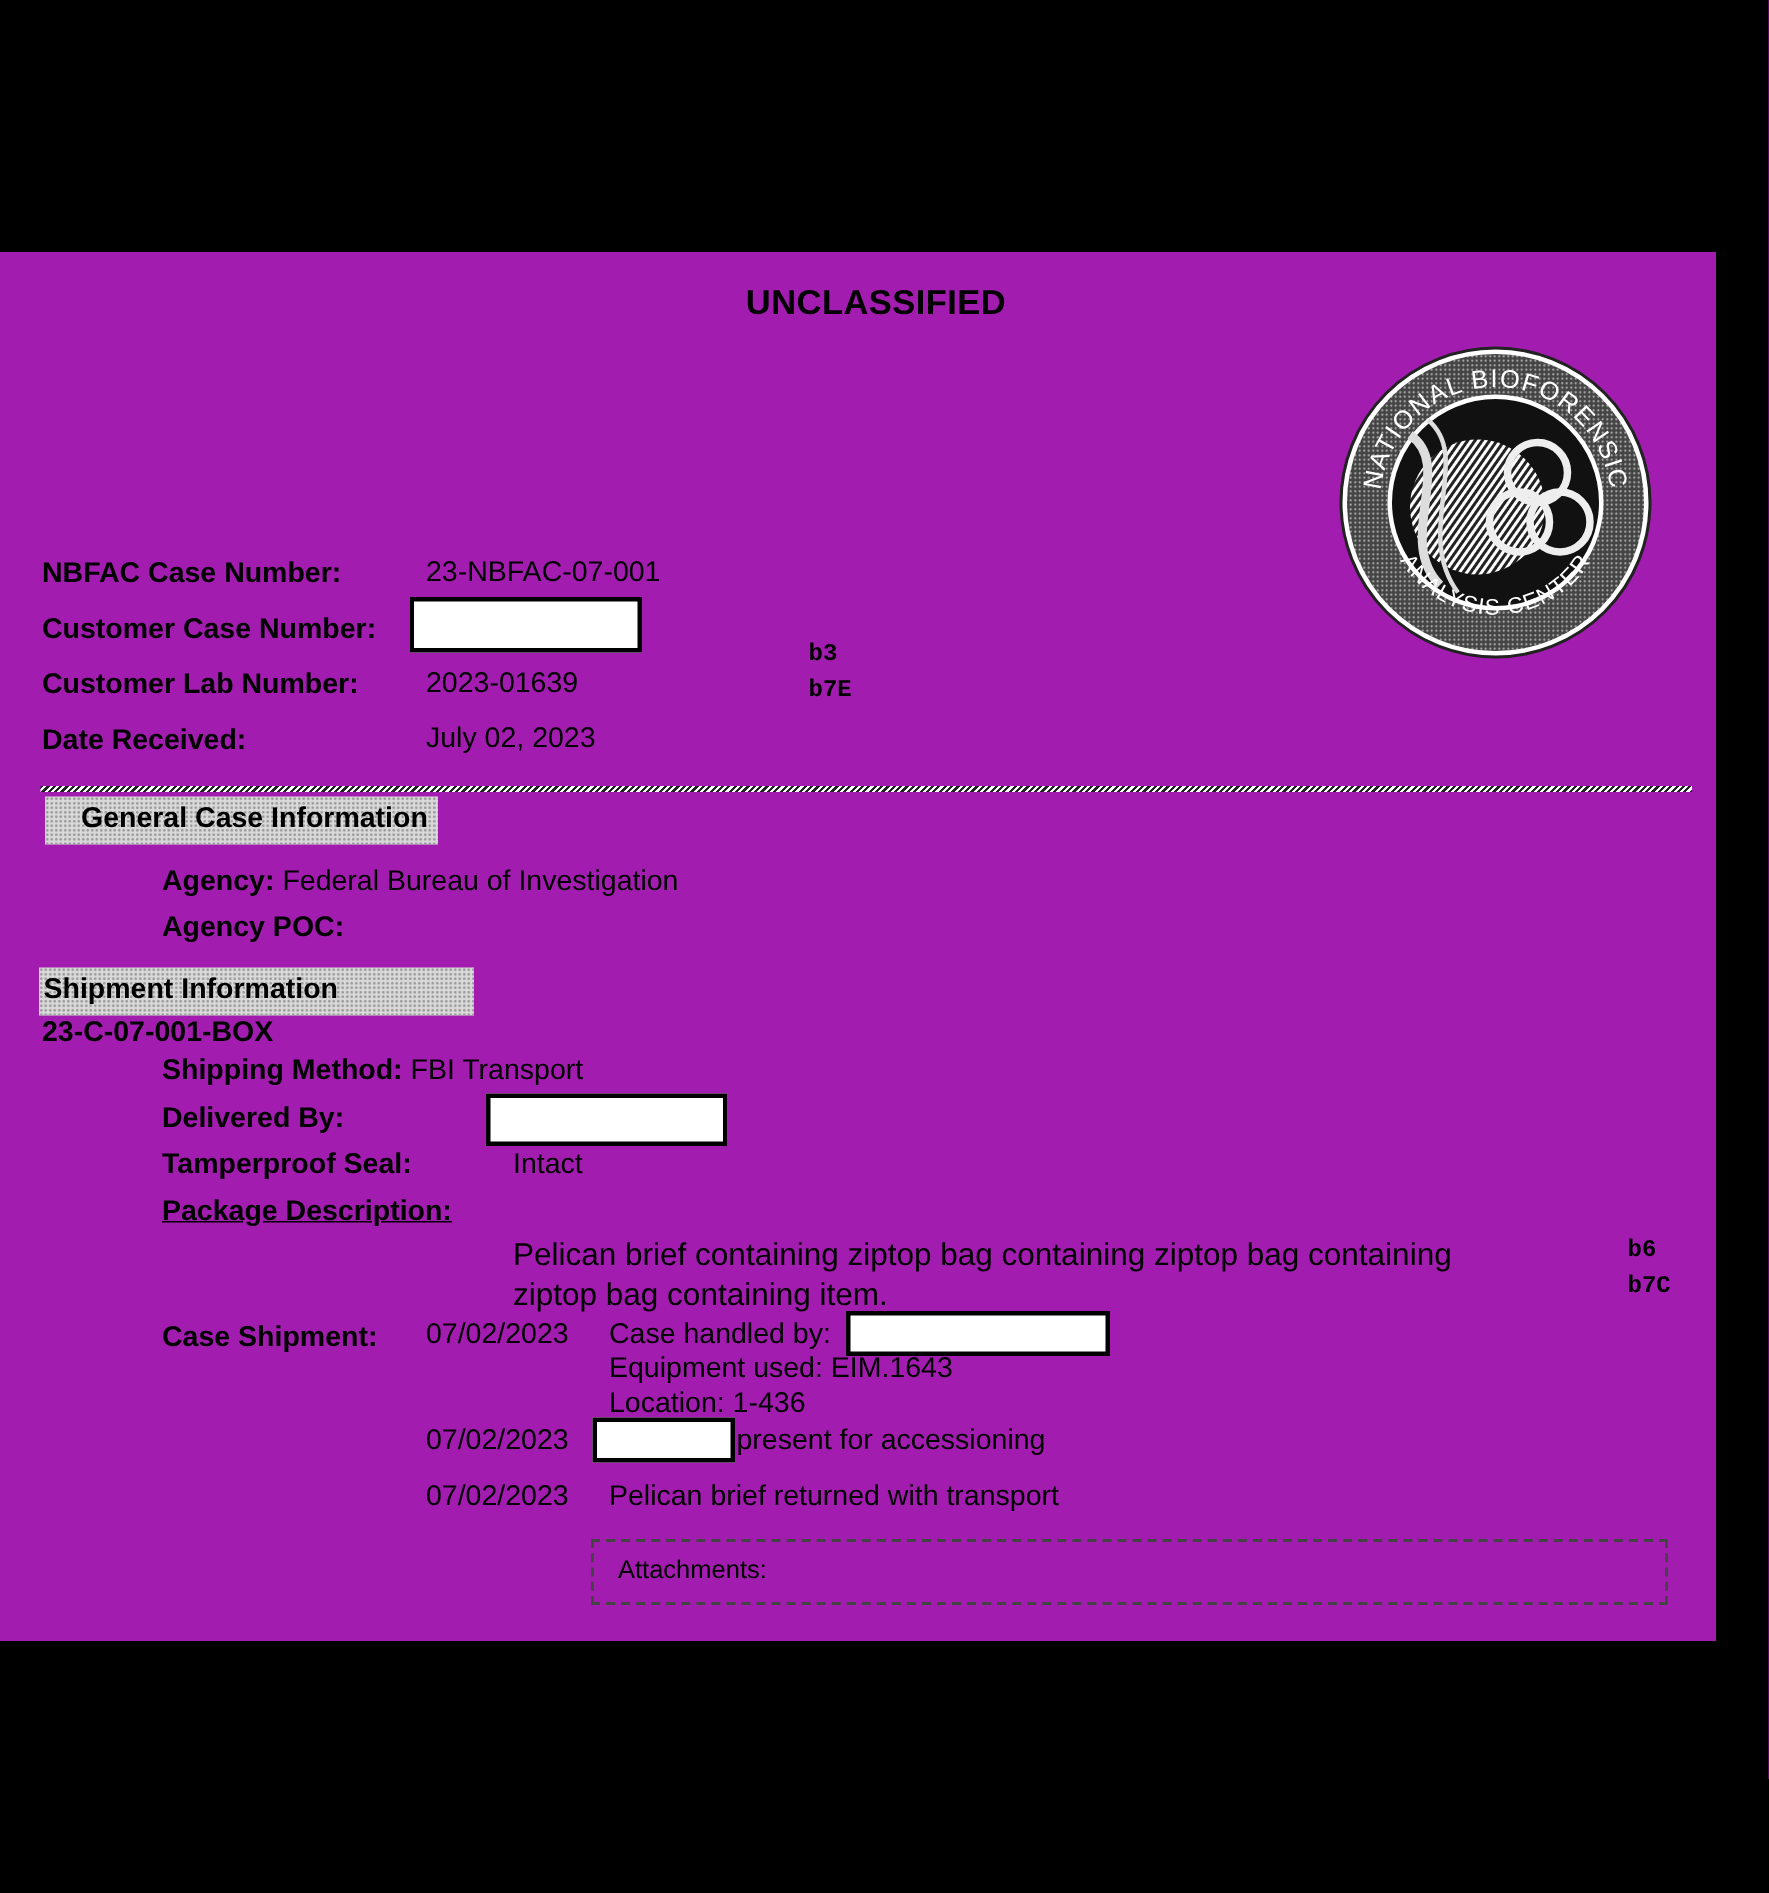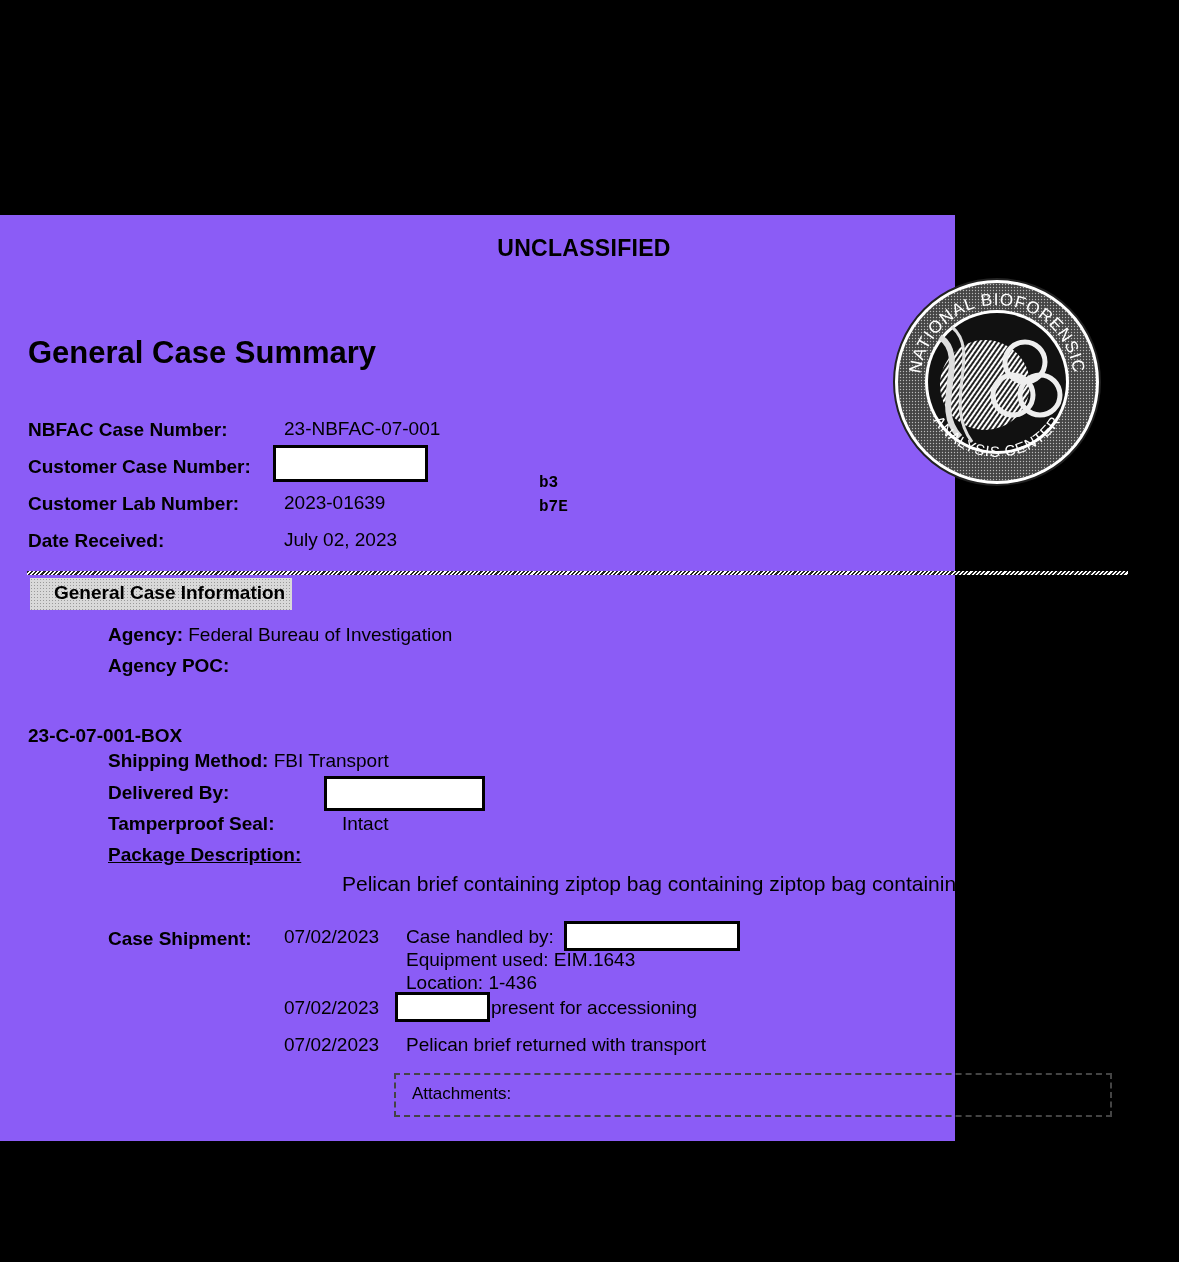--- a/index.html
+++ b/index.html
@@ -1,20 +1,20 @@
 <!DOCTYPE html>
 <html><head>
 <meta charset="utf-8">
 <style>
   html, body { margin: 0; padding: 0; }
   body {
     width: 1179px; height: 1262px; background: #000; position: relative; overflow: hidden;
     font-family: "Liberation Sans", sans-serif; color: #000;
   }
-  .page { position: absolute; left: 0; top: 168px; width: 955px; height: 926px; background: #8b5cf6; margin-top: 47px; }
+  .page { position: absolute; left: 0; top: 168px; width: 1144px; height: 926px; background: #a21caf; }
   .abs { position: absolute; white-space: nowrap; }
   .classification { left: 0; width: 1168px; text-align: center; top: 20px; font-weight: bold; font-size: 23px; letter-spacing: 0.3px; }
   .title { left: 28px; top: 120px; font-weight: bold; font-size: 31px; }
   .lbl { font-weight: bold; font-size: 19px; }
   .val { font-size: 19px; }
   .redact { position: absolute; border: 3px solid #000; background: #fff; box-sizing: border-box; }
   .exempt { font-family: "Liberation Mono", monospace; font-weight: bold; font-size: 16px; line-height: 23px; }
   .hatch-line {
     position: absolute; left: 27px; top: 356px; width: 1101px; height: 4px;
     background: repeating-linear-gradient(135deg, #222 0 1.5px, #fff 1.5px 3px);
@@ -31,21 +31,20 @@
     border: 2px dashed #444; font-size: 17px; padding: 9px 0 0 16px;
   }
   .seal { position: absolute; left: 890px; top: 62px; width: 214px; height: 210px; }
 </style>
 </head>
 <body>
 
 <div class="page">
 
   <div class="abs classification">UNCLASSIFIED</div>
-  <div class="abs title">General Case Summary</div>
 
   <svg class="seal" viewBox="0 0 214 210">
     <defs>
       <pattern id="dots" width="3" height="3" patternUnits="userSpaceOnUse">
         <rect width="3" height="3" fill="#444"></rect>
         <circle cx="1.5" cy="1.5" r="0.7" fill="#bbb"></circle>
       </pattern>
       <pattern id="lines" width="4" height="4" patternUnits="userSpaceOnUse" patternTransform="rotate(35)">
         <rect width="4" height="4" fill="#fff"></rect>
         <rect width="2" height="4" fill="#222"></rect>
@@ -91,35 +90,37 @@
   <div class="hatch-line"></div>
 
   <div class="section-head" style="left:30px; top:363px; width:262px;">General Case Information</div>
 
   <div class="abs" style="left:108px; top:409px; font-size:19px;">
     <span class="lbl">Agency:</span>
     <span class="val">Federal Bureau of Investigation</span>
   </div>
   <div class="abs lbl" style="left:108px; top:440px;">Agency POC:</div>
 
+  <div class="section-head" style="left:26px; top:477px; width:290px; padding-left:3px;">Shipment Information</div>
   <div class="abs lbl" style="left:28px; top:510px;">23-C-07-001-BOX</div>
 
   <div class="abs" style="left:108px; top:535px; font-size:19px;">
     <span class="lbl">Shipping Method:</span>
     <span class="val">FBI Transport</span>
   </div>
 
   <div class="abs lbl" style="left:108px; top:567px;">Delivered By:</div>
   <div class="redact" style="left:324px; top:561px; width:161px; height:35px;"></div>
 
   <div class="abs lbl" style="left:108px; top:598px;">Tamperproof Seal:</div>
   <div class="abs val" style="left:342px; top:598px;">Intact</div>
 
   <div class="abs lbl" style="left:108px; top:629px;text-decoration:underline;">Package Description:</div>
   <div class="abs" style="left:342px; top:657px; font-size:21px;">Pelican brief containing ziptop bag containing ziptop bag containing</div>
+  <div class="abs" style="left:342px; top:684px; font-size:21px;">ziptop bag containing item.</div>
 
   <div class="abs exempt" style="left:1085px; top:654px;">b6</div>
   <div class="abs exempt" style="left:1085px; top:678px;">b7C</div>
 
   <div class="abs lbl" style="left:108px; top:713px;">Case Shipment:</div>
 
   <div class="abs val" style="left:284px; top:711px;">07/02/2023</div>
   <div class="abs val" style="left:406px; top:711px;">Case handled by:</div>
   <div class="redact" style="left:564px; top:706px; width:176px; height:30px;"></div>
   <div class="abs val" style="left:406px; top:734px;">Equipment used: EIM.1643</div>

